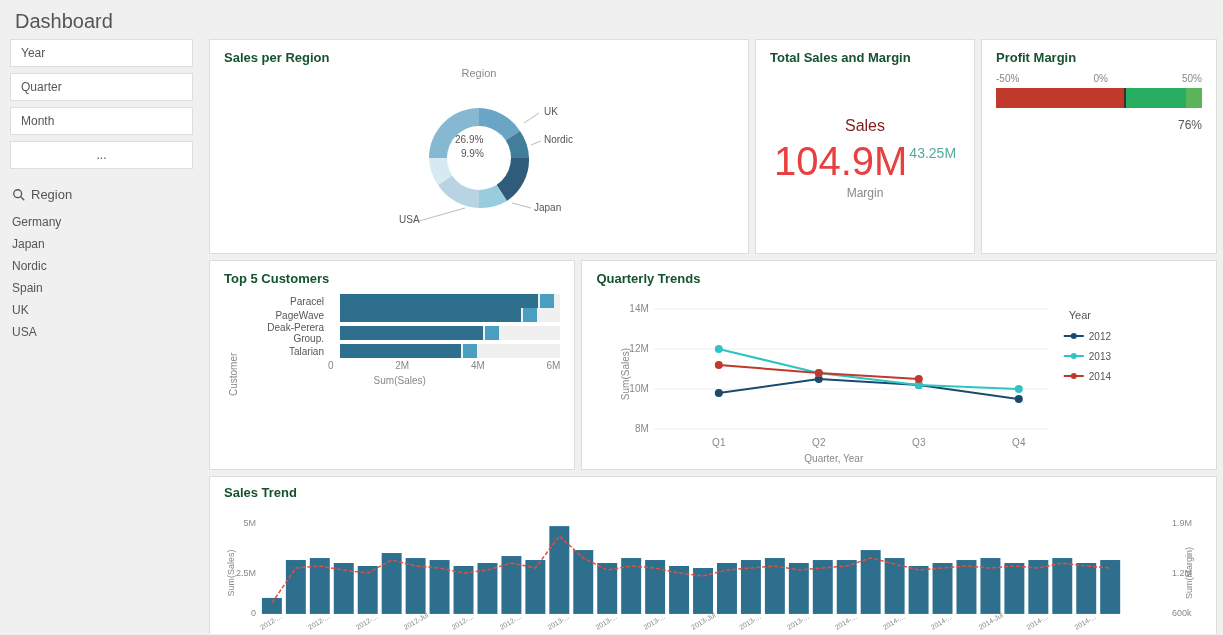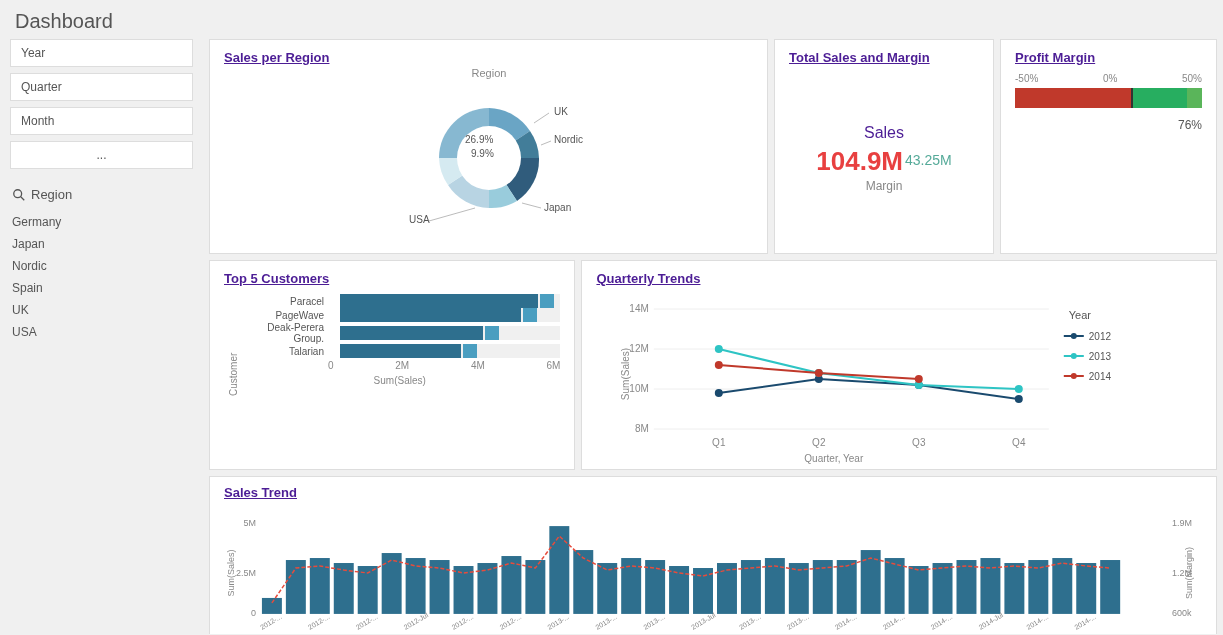--- a/index.html
+++ b/index.html
@@ -23,31 +23,31 @@
     .content { flex: 1; display: flex; flex-direction: column; gap: 6px; padding: 0 6px 6px 6px; overflow: hidden; }
     
     
     .top-row { display: flex; gap: 6px; height: 230px; }
     
     
     .card { background: white; border: 1px solid #ddd; padding: 10px 14px; }
     
     .card-sales-region { flex: 1; }
     .card-total-sales { width: 220px; display: flex; flex-direction: column; }
-    .card-profit { width: 217px; }
-    
-    .card-title { font-size: 13px; font-weight: 600; color: #4c1d95; margin-bottom: 8px; text-decoration: underline; }
+    .card-profit { width: 236px; }
+    
+    .card-title { font-size: 13px; font-weight: 600; color: #14532d; margin-bottom: 8px; }
     
     
     .donut-container { display: flex; justify-content: center; align-items: center; height: 170px; position: relative; }
     
     
     .total-sales-content { display: flex; flex-direction: column; align-items: center; justify-content: center; flex: 1; }
-    .sales-label { font-size: 16px; color: #4c1d95; margin-bottom: 4px; }
-    .sales-value { font-size: 26px; font-weight: 700; color: #e84040; display: inline; }
+    .sales-label { font-size: 16px; color: #7f1d1d; margin-bottom: 4px; }
+    .sales-value { font-size: 40px; font-weight: 400; color: #e84040; display: inline; }
     .margin-value { font-size: 14px; color: #5a9; display: inline; vertical-align: top; margin-top: 6px; margin-left: 2px; }
     .margin-label { font-size: 12px; color: #888; margin-top: 2px; }
     
     
     .profit-bar-container { margin-top: 8px; position: relative; }
     .profit-axis { display: flex; justify-content: space-between; font-size: 10px; color: #888; margin-bottom: 4px; }
     .profit-bar-track { height: 20px; background: #eee; position: relative; display: flex; }
     .profit-bar-red { background: #c0392b; height: 100%; }
     .profit-bar-green { background: #27ae60; height: 100%; }
     .profit-percent { text-align: right; font-size: 12px; color: #555; margin-top: 4px; }

